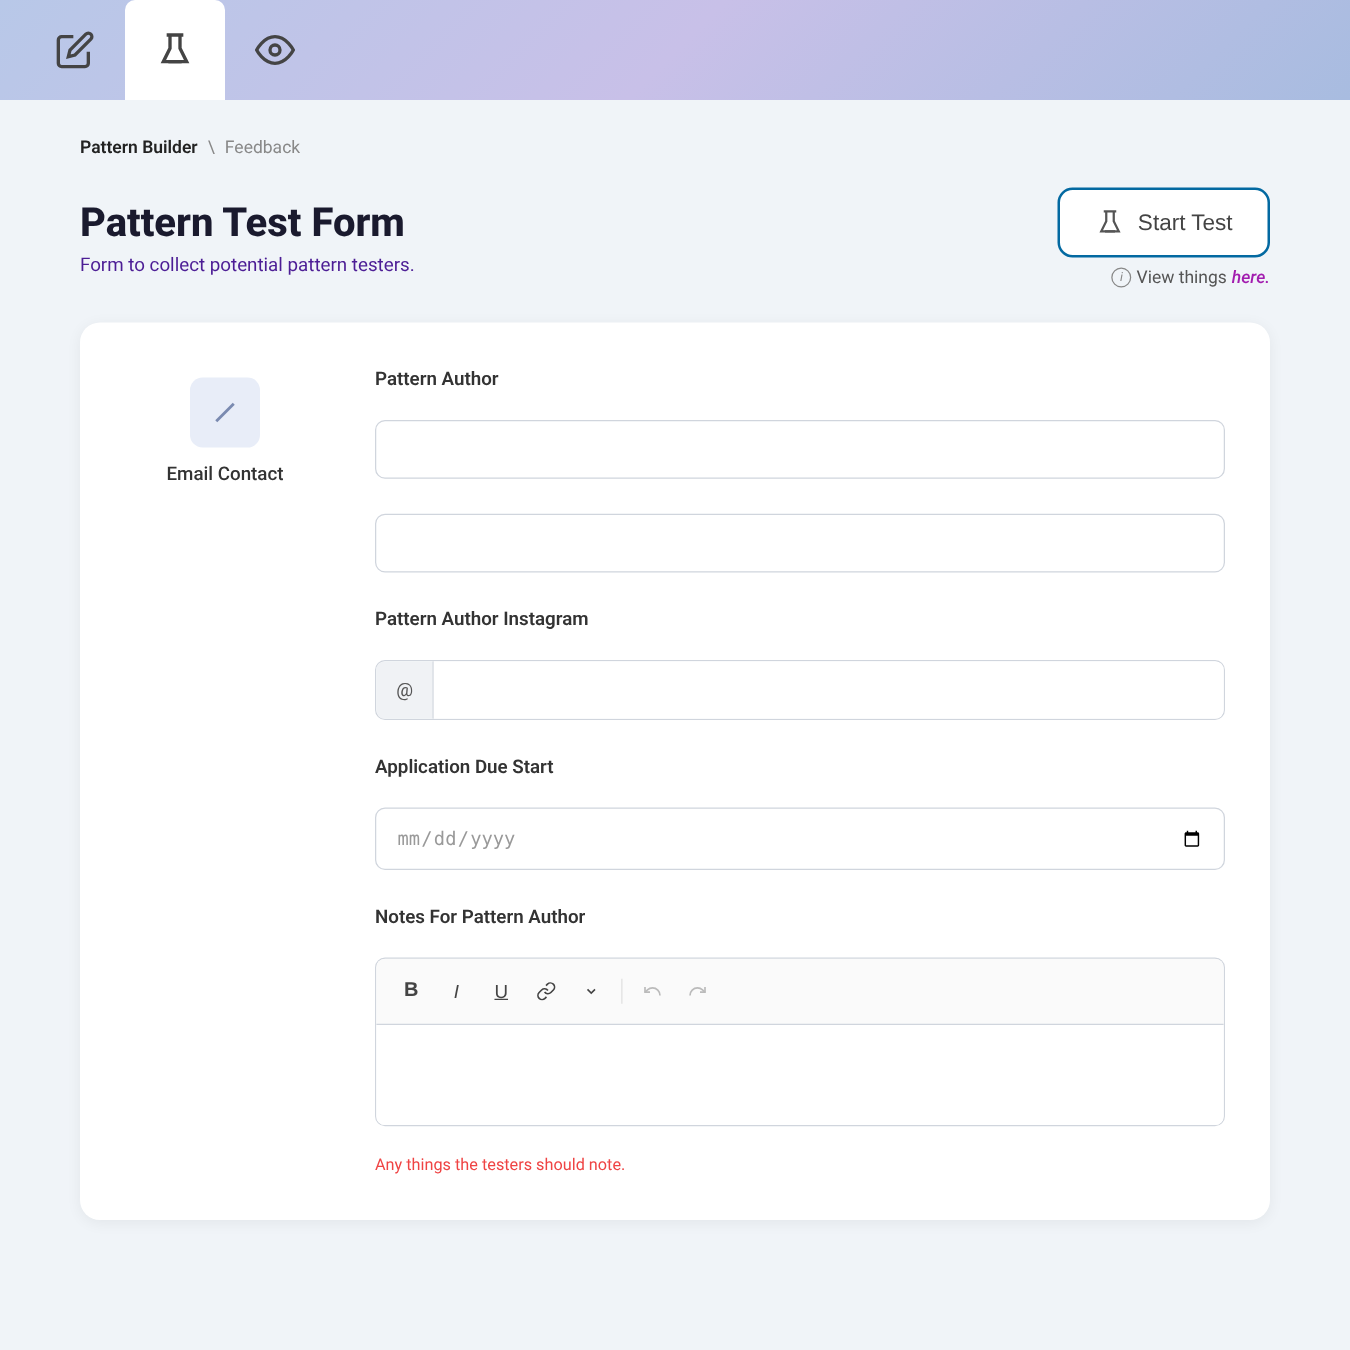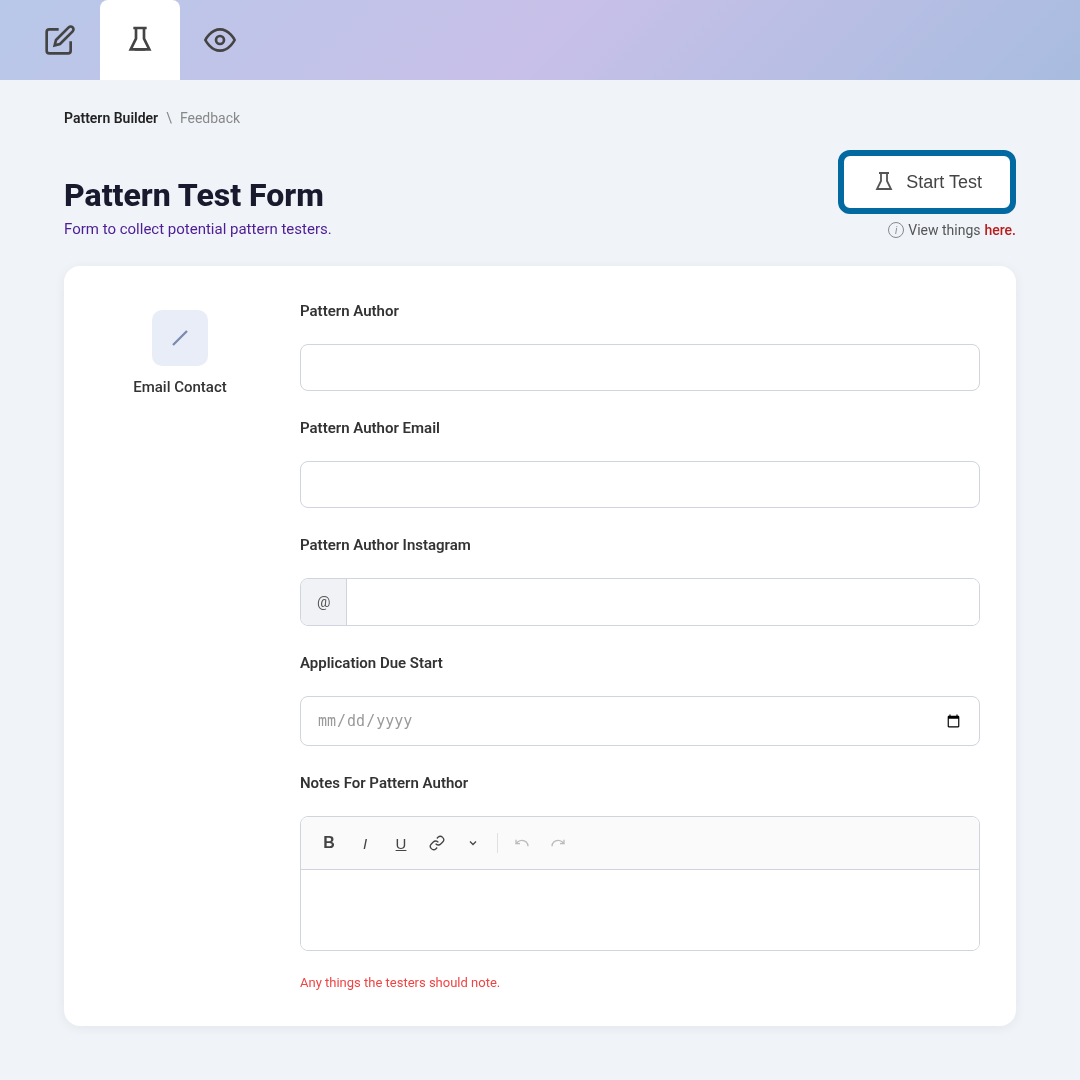--- a/index.html
+++ b/index.html
@@ -69,21 +69,21 @@
     }
 
     .breadcrumb-item {
       color: #888;
     }
 
     
     .page-header {
       display: flex;
       justify-content: space-between;
-      align-items: flex-end;
+      align-items: center;
       margin-bottom: 28px;
     }
 
     .page-title {
       font-size: 32px;
       font-weight: 800;
       color: #1a1a2e;
       margin-bottom: 6px;
     }
 
@@ -97,21 +97,21 @@
       flex-direction: column;
       align-items: flex-end;
       gap: 8px;
     }
 
     .start-test-btn {
       display: flex;
       align-items: center;
       gap: 10px;
       background: white;
-      border: 6px solid #0369a1;
+      border: 2px solid #0369a1;
       border-radius: 12px;
       padding: 14px 28px;
       font-size: 18px;
       font-weight: 500;
       color: #444;
       cursor: pointer;
     }
 
     .start-test-btn svg {
       width: 24px;
@@ -123,23 +123,24 @@
 
     .view-pattern {
       font-size: 14px;
       color: #555;
       display: flex;
       align-items: center;
       gap: 4px;
     }
 
     .view-pattern-link {
-      color: #b91c1c;
+      color: #a21caf;
       text-decoration: none;
       font-weight: 500;
+      font-style: italic;
     }
 
     .info-icon {
       width: 16px;
       height: 16px;
       border: 1.5px solid #888;
       border-radius: 50%;
       display: inline-flex;
       align-items: center;
       justify-content: center;
@@ -387,21 +388,20 @@
       </div>
 
       <div class="form-fields">
 
         <div class="field-group">
           <label class="field-label">Pattern Author</label>
           <input class="field-input" type="text" style="">
         </div>
 
         <div class="field-group">
-          <label class="field-label">Pattern Author Email</label>
           <input class="field-input" type="text" style="">
         </div>
 
         <div class="field-group">
           <label class="field-label">Pattern Author Instagram</label>
           <div class="input-with-prefix">
             <span class="input-prefix">@</span>
             <input type="text" style="">
           </div>
         </div>

